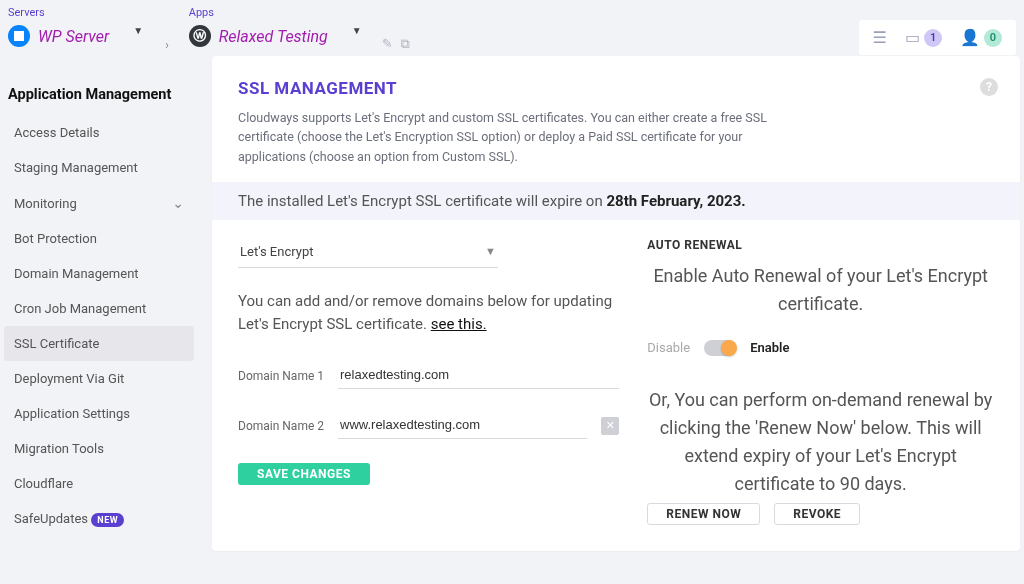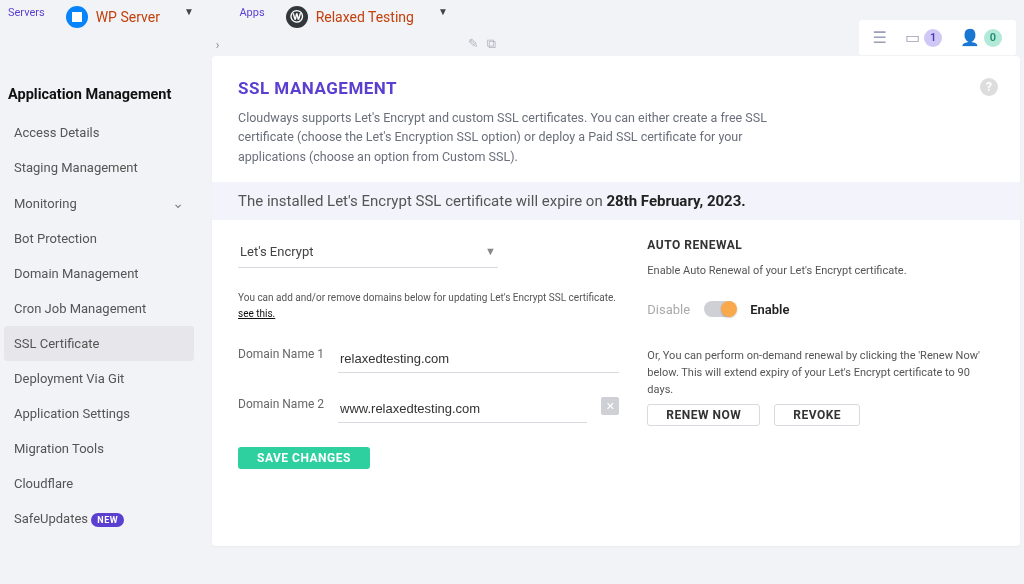--- a/index.html
+++ b/index.html
@@ -15,37 +15,36 @@
 
   
   .top-bar {
     display: flex;
     align-items: flex-start;
     padding: 6px 8px 0 8px;
     height: 56px;
   }
   .crumb-col {
     display: flex;
-    flex-direction: row;
+    flex-direction: column;
     margin-right: 12px;
-    gap: 21px;
   }
   .crumb-label {
     font-size: 11px;
     color: #5b3fd1;
     margin-bottom: 6px;
     cursor: pointer;
   }
   .crumb-item {
     display: flex;
     align-items: center;
     gap: 8px;
     cursor: pointer;
   }
-  .crumb-item .name { font-size: 14px; color: #c2410c; }
+  .crumb-item .name { font-size: 16px; color: #a21caf; font-style: italic; }
   .do-logo {
     width: 22px; height: 22px; border-radius: 50%;
     background: #0784fa;
     display:flex;align-items:center;justify-content:center;
   }
   .do-logo .inner { width:10px;height:10px;background:#fff; }
   .wp-logo {
     width:22px;height:22px;border-radius:50%;
     background:#32373c;display:flex;align-items:center;justify-content:center;
     color:#fff;font-weight:bold;font-size:13px;
@@ -126,25 +125,25 @@
   .col-right { flex:1; }
 
   .cert-select {
     display:flex;align-items:center;justify-content:space-between;
     width:260px;border-bottom:1px solid #d9d9e0;
     padding:6px 2px 8px 2px;color:#444;font-size:13px;cursor:pointer;
     margin-bottom:22px;
   }
   .cert-select .tri { color:#888;font-size:11px; }
 
-  .hint { font-size:10px;color:#555;line-height:1.55;margin-bottom:26px; }
+  .hint { font-size:15px;color:#555;line-height:1.55;margin-bottom:26px; }
   .hint a { color:#111;text-decoration:underline;cursor:pointer; }
 
   .domain-row {
-    display:flex;align-items:flex-start;gap:14px;margin-bottom:24px;
+    display:flex;align-items:flex-end;gap:14px;margin-bottom:24px;
   }
   .domain-row label { font-size:12px;color:#666;white-space:nowrap;padding-bottom:6px; }
   .domain-row .input {
     flex:1;border:none;border-bottom:1px solid #d9d9e0;
     font-size:13px;color:#333;padding:4px 2px 6px 2px;outline:none;
     background:transparent;
   }
   .remove-x {
     width:18px;height:18px;background:#cfcfd6;color:#fff;
     display:flex;align-items:center;justify-content:center;
@@ -155,21 +154,21 @@
     display:inline-flex;align-items:center;justify-content:center;
     height:22px;padding:0 18px;font-size:12px;font-weight:700;
     letter-spacing:.5px;border-radius:3px;cursor:pointer;
     border:1px solid transparent;
   }
   .btn.green { background:#2fd0a0;color:#fff; }
   .btn.outline { background:#fff;border-color:#d9d9e0;color:#333; }
   .btn-row { display:flex;gap:14px;margin-top:6px; }
 
   .right-title { font-size:12px;font-weight:700;color:#333;letter-spacing:.5px;margin-bottom:10px; }
-  .right-sub { font-size:11px;color:#555;line-height:1.55; }
+  .right-sub { font-size:18px;color:#555;line-height:1.55;text-align:center; }
   .toggle-row {
     display:flex;align-items:center;gap:14px;margin:22px 0 30px 0;
     font-size:13px;
   }
   .toggle-row .dim { color:#aaa; }
   .toggle-row .bold { color:#222;font-weight:600; }
   .toggle {
     width:32px;height:16px;background:#cfcfd6;border-radius:9px;
     position:relative;cursor:pointer;
   }

